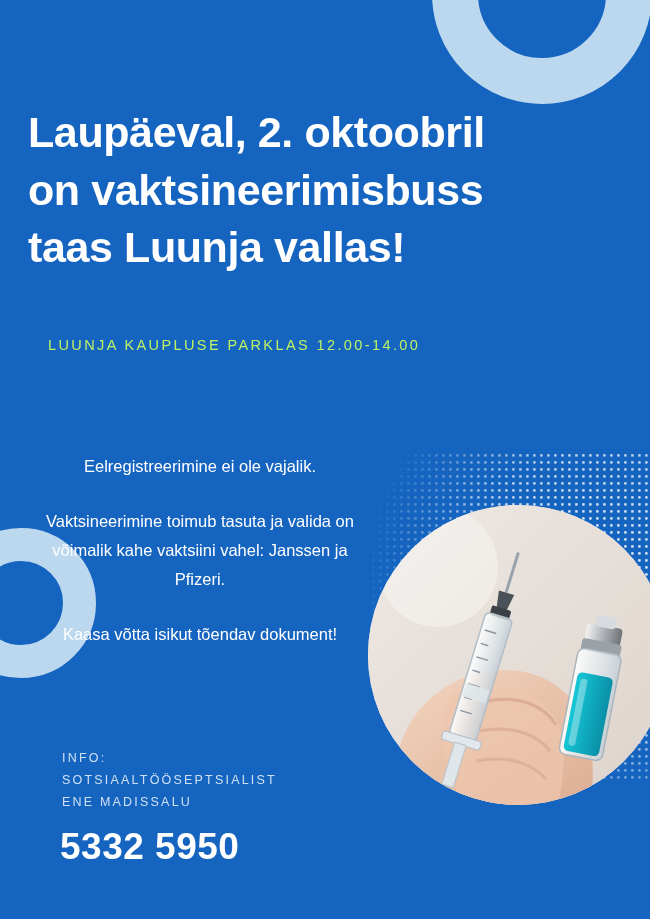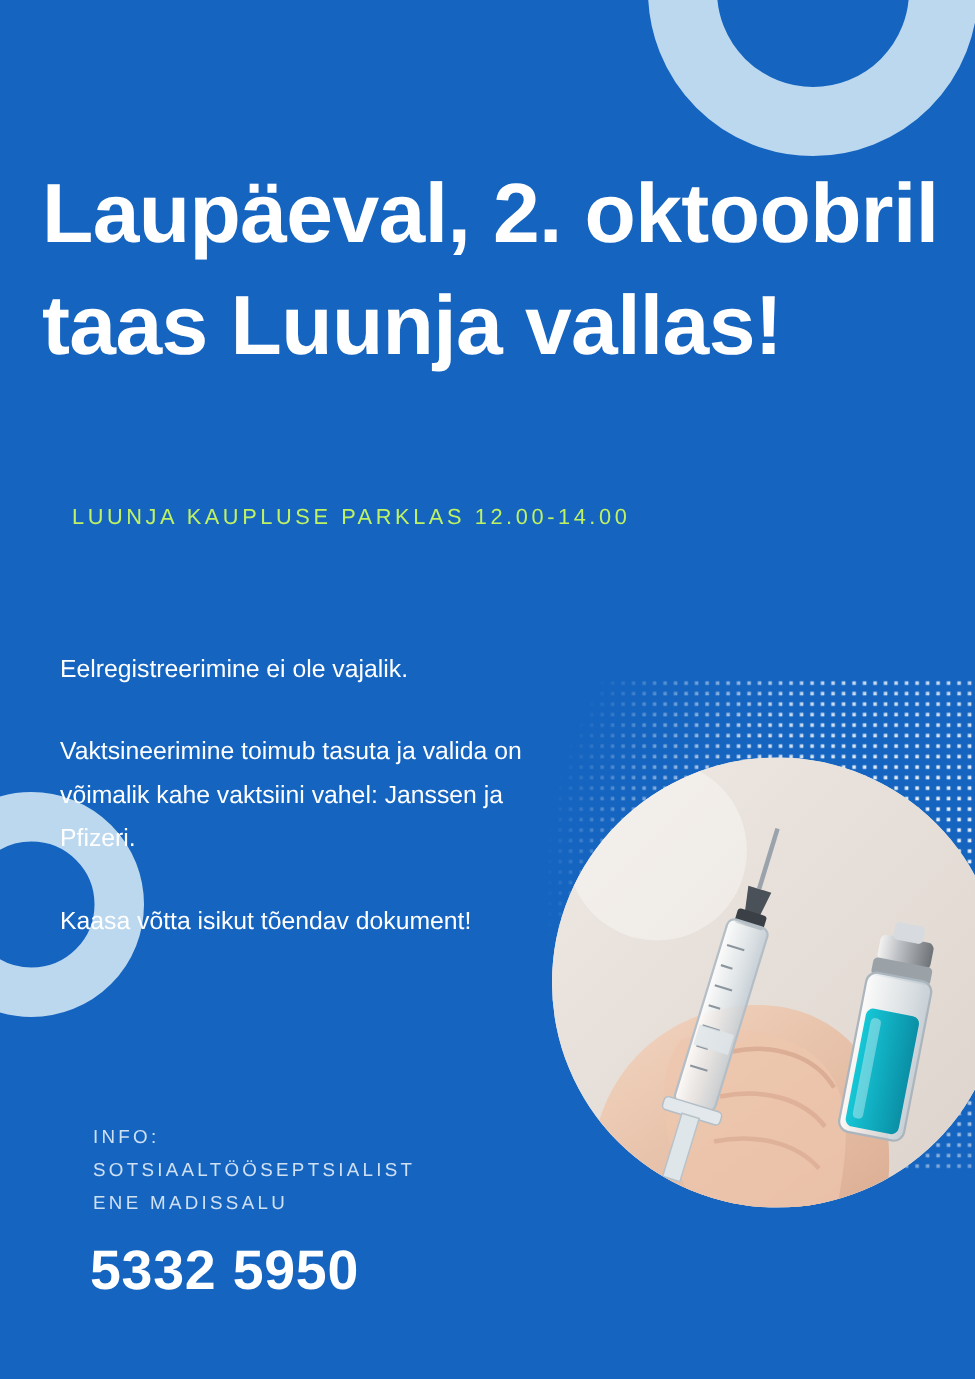--- a/index.html
+++ b/index.html
@@ -67,21 +67,21 @@
   }
   .photo svg { display: block; }
 
   
   .headline {
     position: absolute;
     left: 28px;
     top: 104px;
     width: 600px;
     color: #ffffff;
-    font-size: 56px;
+    font-size: 43px;
     line-height: 1.34;
     font-weight: bold;
     letter-spacing: -0.4px;
   }
   .headline .line { display: block; white-space: nowrap; }
 
   
   .schedule {
     position: absolute;
     left: 48px;
@@ -93,23 +93,23 @@
     font-size: 14.5px;
     font-weight: normal;
     letter-spacing: 2.4px;
     margin-bottom: 22px;
   }
 
   
   .body-copy {
     position: absolute;
     left: 40px;
-    top: 432px;
+    top: 452px;
     width: 320px;
-    text-align: left;
+    text-align: center;
     color: #ffffff;
     font-size: 16.5px;
     line-height: 1.75;
   }
   .body-copy p {
     margin: 0 0 26px 0;
   }
   .body-copy p:last-child { margin-bottom: 0; }
 
   
@@ -226,20 +226,21 @@
         <rect x="206" y="170" width="36" height="80" rx="5" fill="url(#liquid)"></rect>
         <rect x="210" y="176" width="7" height="68" rx="3" fill="#ffffff" opacity="0.35"></rect>
       </g>
 
       <circle cx="70" cy="62" r="60" fill="#ffffff" opacity="0.35"></circle>
     </svg>
   </div>
 
   <div class="headline">
     <span class="line">Laupäeval, 2. oktoobril</span>
+    <span class="line">on vaktsineerimisbuss</span>
     <span class="line">taas Luunja vallas!</span>
   </div>
 
   <div class="schedule">
     <div class="sline">LUUNJA KAUPLUSE PARKLAS 12.00-14.00</div>
   </div>
 
   <div class="body-copy">
     <p>Eelregistreerimine ei ole vajalik.</p>
     <p>Vaktsineerimine toimub tasuta ja valida on võimalik kahe vaktsiini vahel: Janssen ja Pfizeri.</p>

